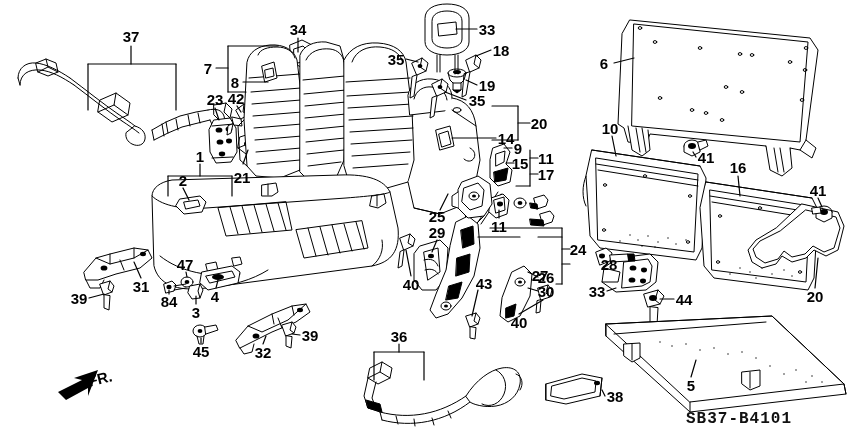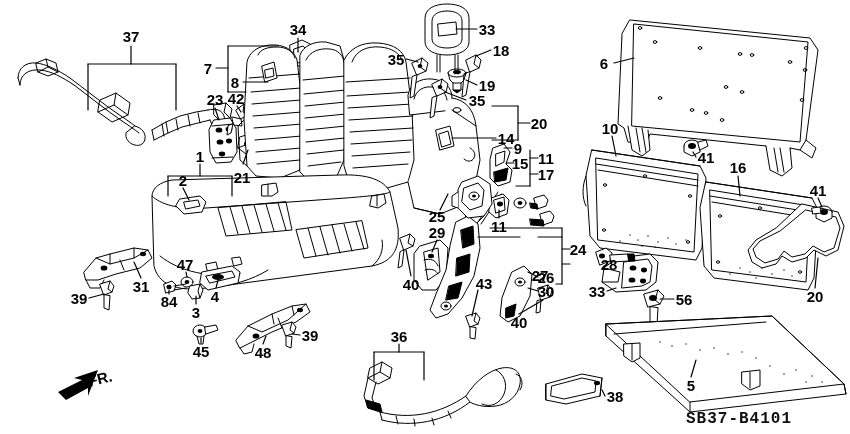--- a/index.html
+++ b/index.html
@@ -761,31 +761,31 @@
   <span class="callout" style="left:484px; top:283px;">43</span>
   <span class="callout" style="left:411px; top:284px;">40</span>
   <span class="callout" style="left:519px; top:322px;">40</span>
   <span class="callout" style="left:79px;  top:298px;">39</span>
   <span class="callout" style="left:141px; top:286px;">31</span>
   <span class="callout" style="left:169px; top:301px;">84</span>
   <span class="callout" style="left:185px; top:264px;">47</span>
   <span class="callout" style="left:196px; top:312px;">3</span>
   <span class="callout" style="left:215px; top:296px;">4</span>
   <span class="callout" style="left:201px; top:351px;">45</span>
-  <span class="callout" style="left:263px; top:352px;">48</span>
+  <span class="callout" style="left:263px; top:352px;">32</span>
   <span class="callout" style="left:310px; top:335px;">39</span>
   <span class="callout" style="left:399px; top:336px;">36</span>
   <span class="callout" style="left:615px; top:396px;">38</span>
   <span class="callout" style="left:604px; top:63px;">6</span>
   <span class="callout" style="left:610px; top:128px;">10</span>
   <span class="callout" style="left:706px; top:157px;">41</span>
   <span class="callout" style="left:738px; top:167px;">16</span>
   <span class="callout" style="left:818px; top:190px;">41</span>
   <span class="callout" style="left:815px; top:296px;">20</span>
   <span class="callout" style="left:597px; top:291px;">33</span>
-  <span class="callout" style="left:684px; top:299px;">56</span>
+  <span class="callout" style="left:684px; top:299px;">44</span>
   <span class="callout" style="left:691px; top:385px;">5</span>
 
   <span class="fr-label" style="left:88px; top:370px;">FR.</span>
 
   <span class="diagram-code" style="left:686px; top:410px;">SB37-B4101</span>
 
 </div>
 
 </body></html>

